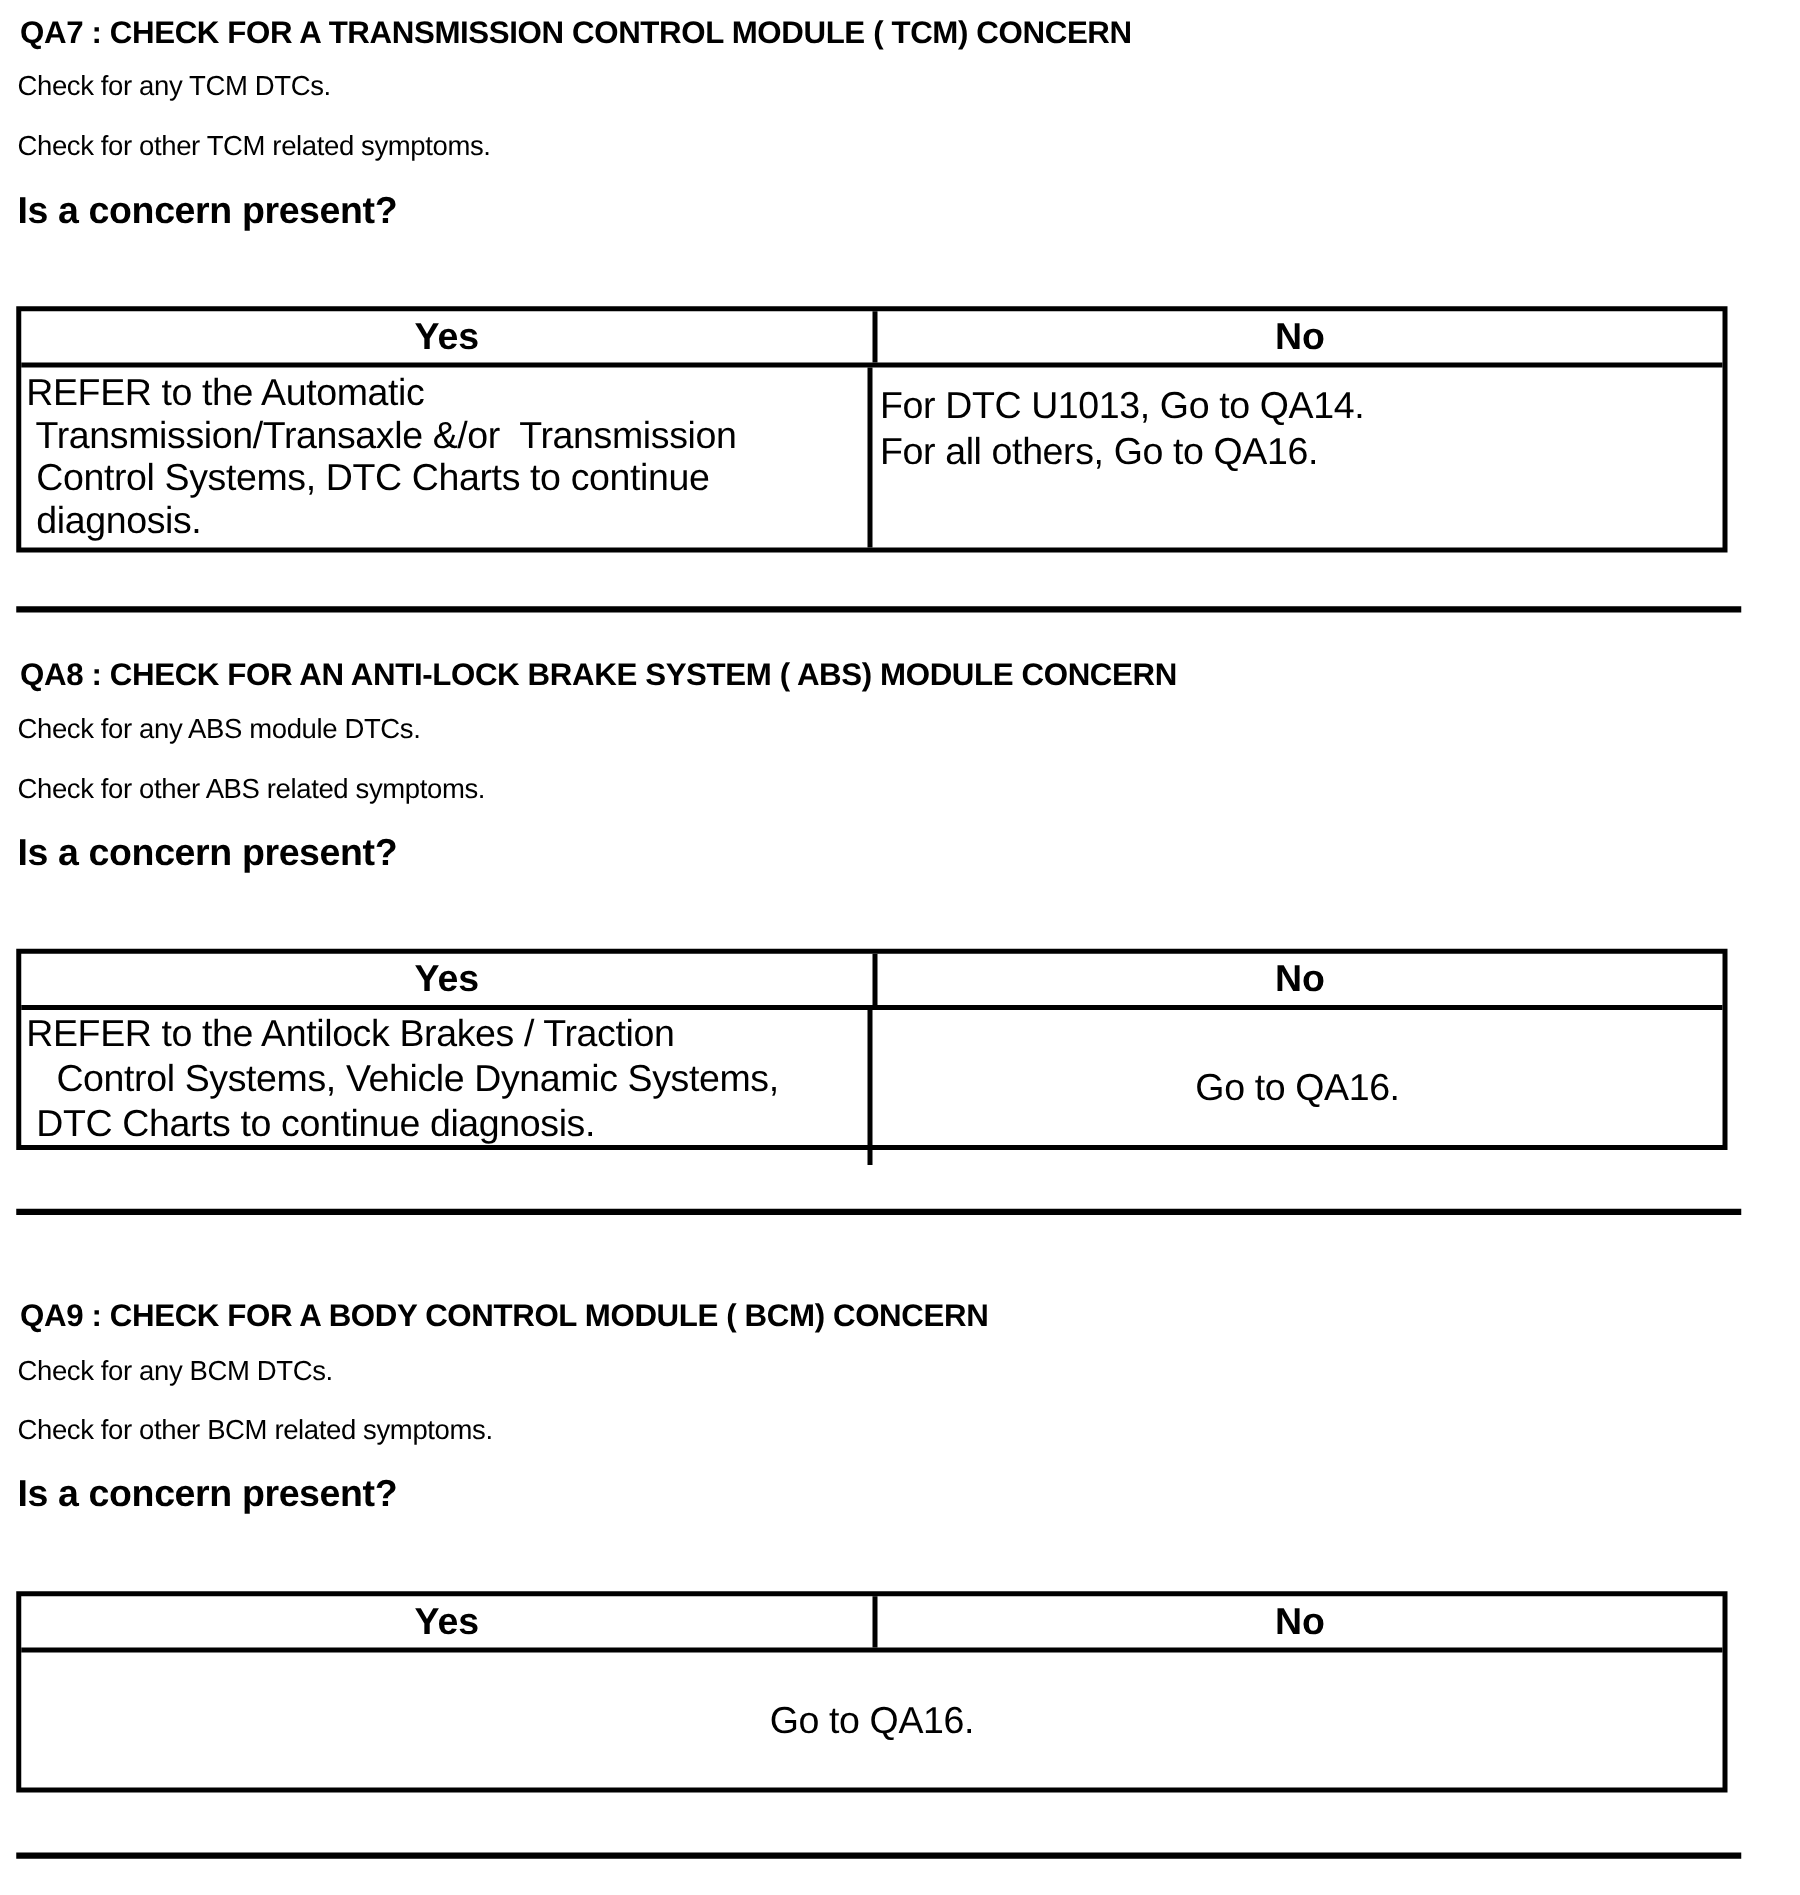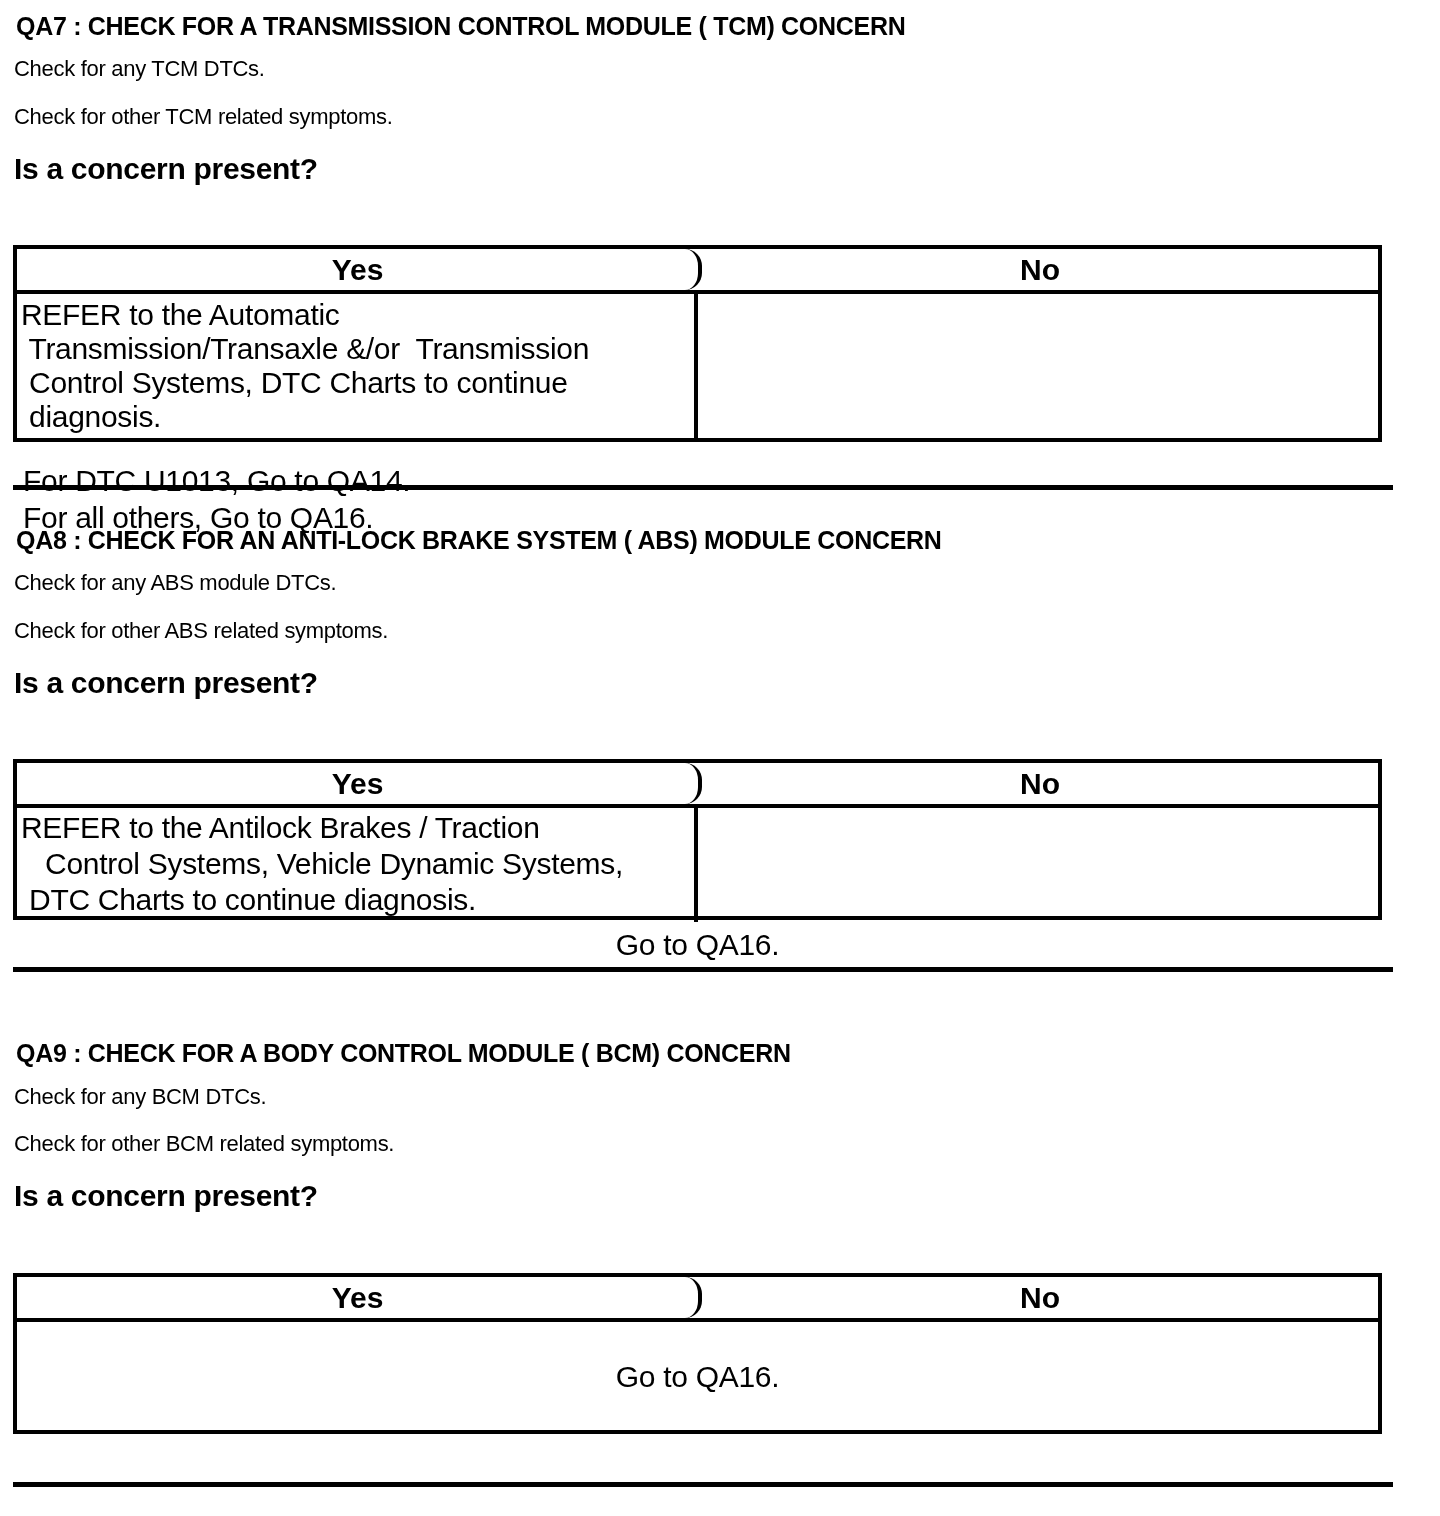--- a/index.html
+++ b/index.html
@@ -6,23 +6,23 @@
   body { width: 1440px; height: 1516px; position: relative; overflow: hidden;
          font-family: "Liberation Sans", sans-serif; color: #000; }
   .abs { position: absolute; text-align: center; }
   .title { font-weight: bold; font-size: 25px; left: 16px; white-space: nowrap; letter-spacing: -0.3px; }
   .line { font-size: 22px; left: 14px; white-space: nowrap; letter-spacing: -0.3px; }
   .q { font-weight: bold; font-size: 30px; left: 14px; white-space: nowrap; letter-spacing: -0.3px; }
   .tbl { position: absolute; left: 13px; width: 1369px; box-sizing: border-box;
          border: 4px solid #000; }
   .hdr { display: flex; height: 41px; border-bottom: 4px solid #000; box-sizing: content-box; }
   .hdr div { font-weight: bold; font-size: 30px; text-align: center; line-height: 41px; }
-  .hdr .c1 { width: 681px; border-right: 4px solid #000; border-radius: 17px; }
+  .hdr .c1 { width: 681px; border-right: 4px solid #000; }
   .hdr .c2 { flex: 1; }
-  .body { display: flex; flex-direction: column; }
+  .body { display: flex; }
   .body .c1 { width: 681px; border-right: 4px solid #000; font-size: 30px; line-height: 34px;
               padding: 4px 4px; box-sizing: border-box; white-space: pre; letter-spacing: -0.3px; }
   .body .c2 { flex: 1; font-size: 30px; line-height: 37px; padding: 4px 6px; box-sizing: border-box; letter-spacing: -0.3px; }
   .body .c2.center { display: flex; align-items: center; justify-content: center; }
   .rule { position: absolute; left: 13px; width: 1380px; height: 5px; background: #000; }
 </style>
 </head>
 <body>
 
 <div class="abs title" style="top:12px">QA7 : CHECK FOR A TRANSMISSION CONTROL MODULE ( TCM) CONCERN</div>
@@ -33,21 +33,21 @@
 <div class="tbl" style="top:245px; height:197px;">
   <div class="hdr">
     <div class="c1">Yes</div>
     <div class="c2">No</div>
   </div>
   <div class="body" style="height:144px;">
     <div class="c1">REFER to the Automatic
  Transmission/Transaxle &amp;/or  Transmission
  Control Systems, DTC Charts to continue
  diagnosis.</div>
-    <div class="c2" style="padding-top:24px;">
+    <div class="c2" style="padding-top:12px;">
       <div>For DTC U1013, Go to QA14.</div>
       <div>For all others, Go to QA16.</div>
     </div>
   </div>
 </div>
 <div class="rule" style="top:485px"></div>
 
 <div class="abs title" style="top:526px">QA8 : CHECK FOR AN ANTI-LOCK BRAKE SYSTEM ( ABS) MODULE CONCERN</div>
 <div class="abs line" style="top:570px">Check for any ABS module DTCs.</div>
 <div class="abs line" style="top:618px">Check for other ABS related symptoms.</div>

